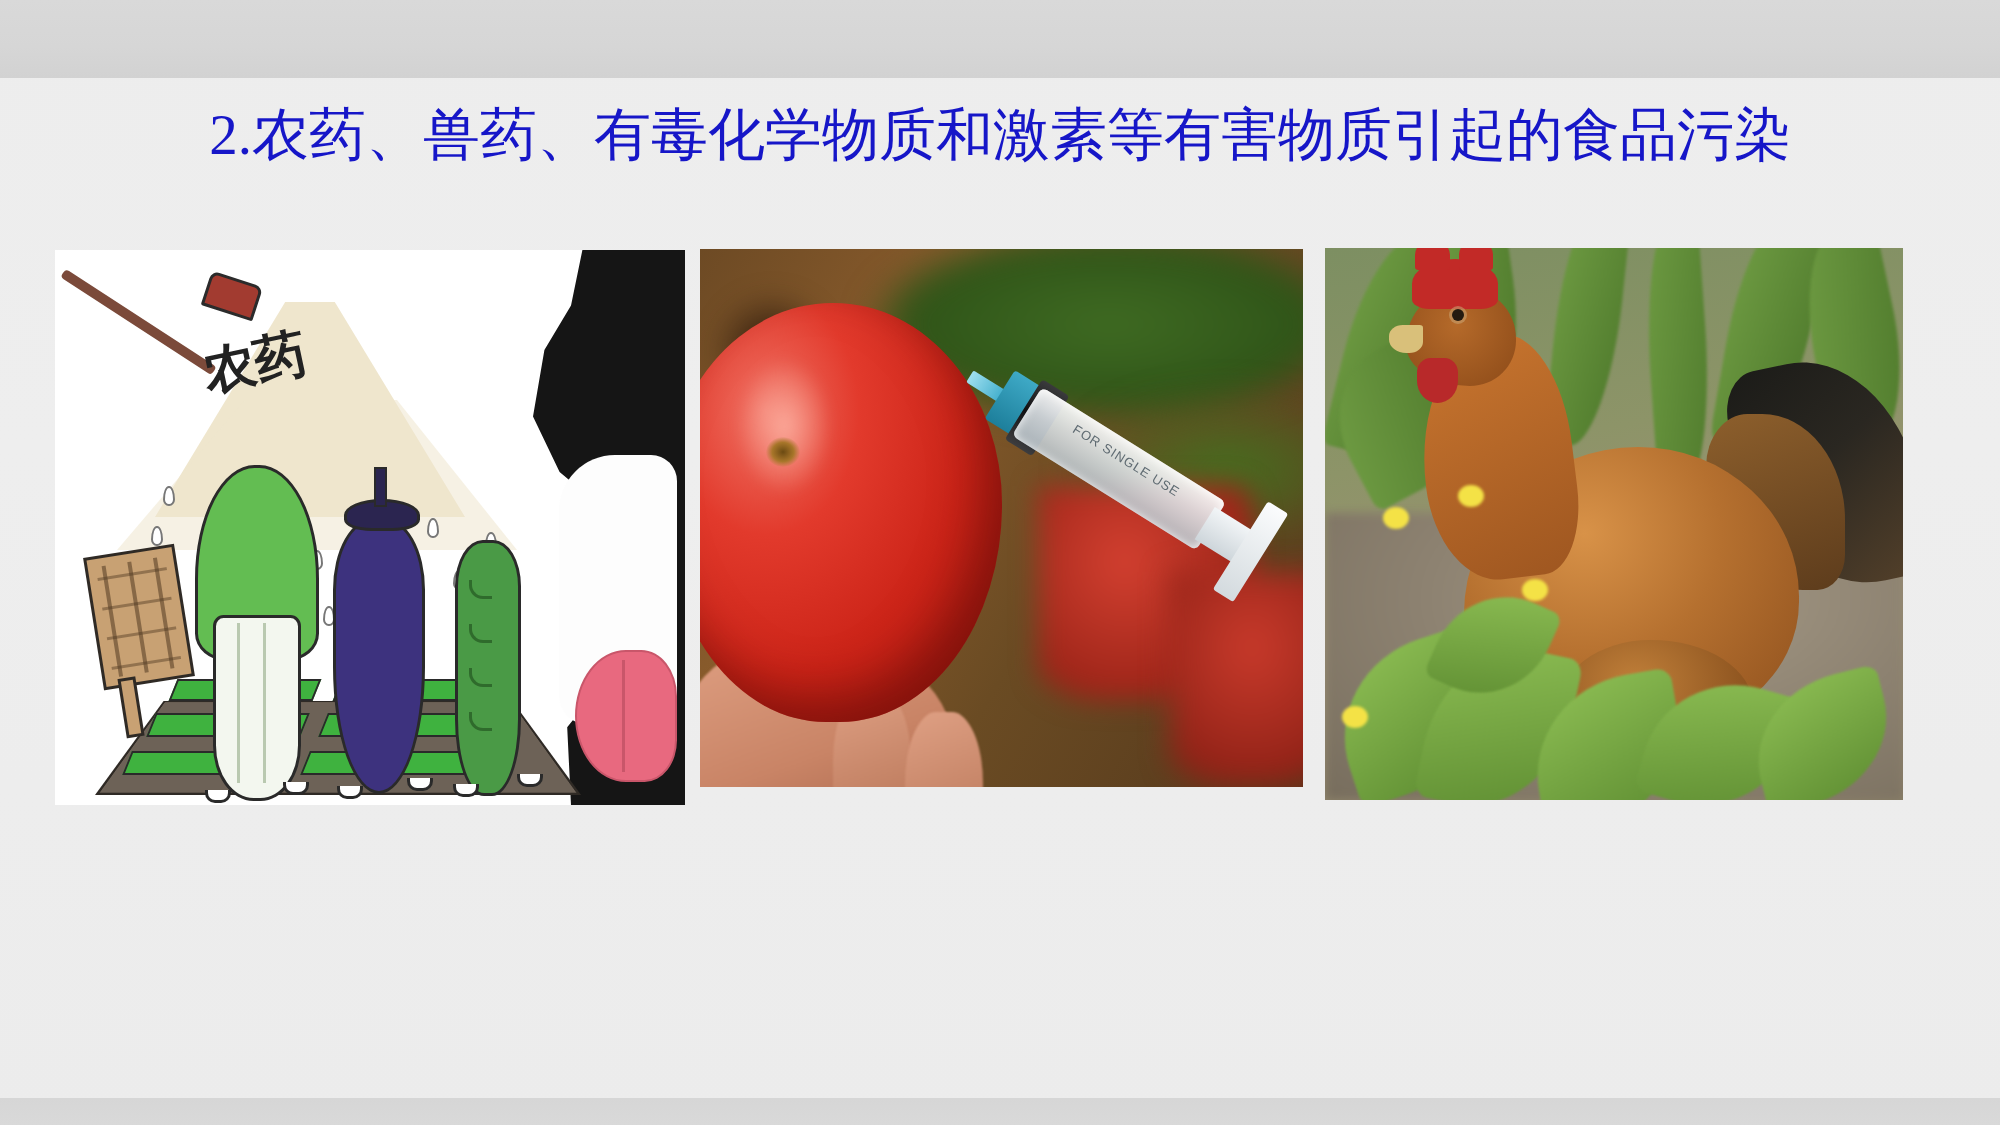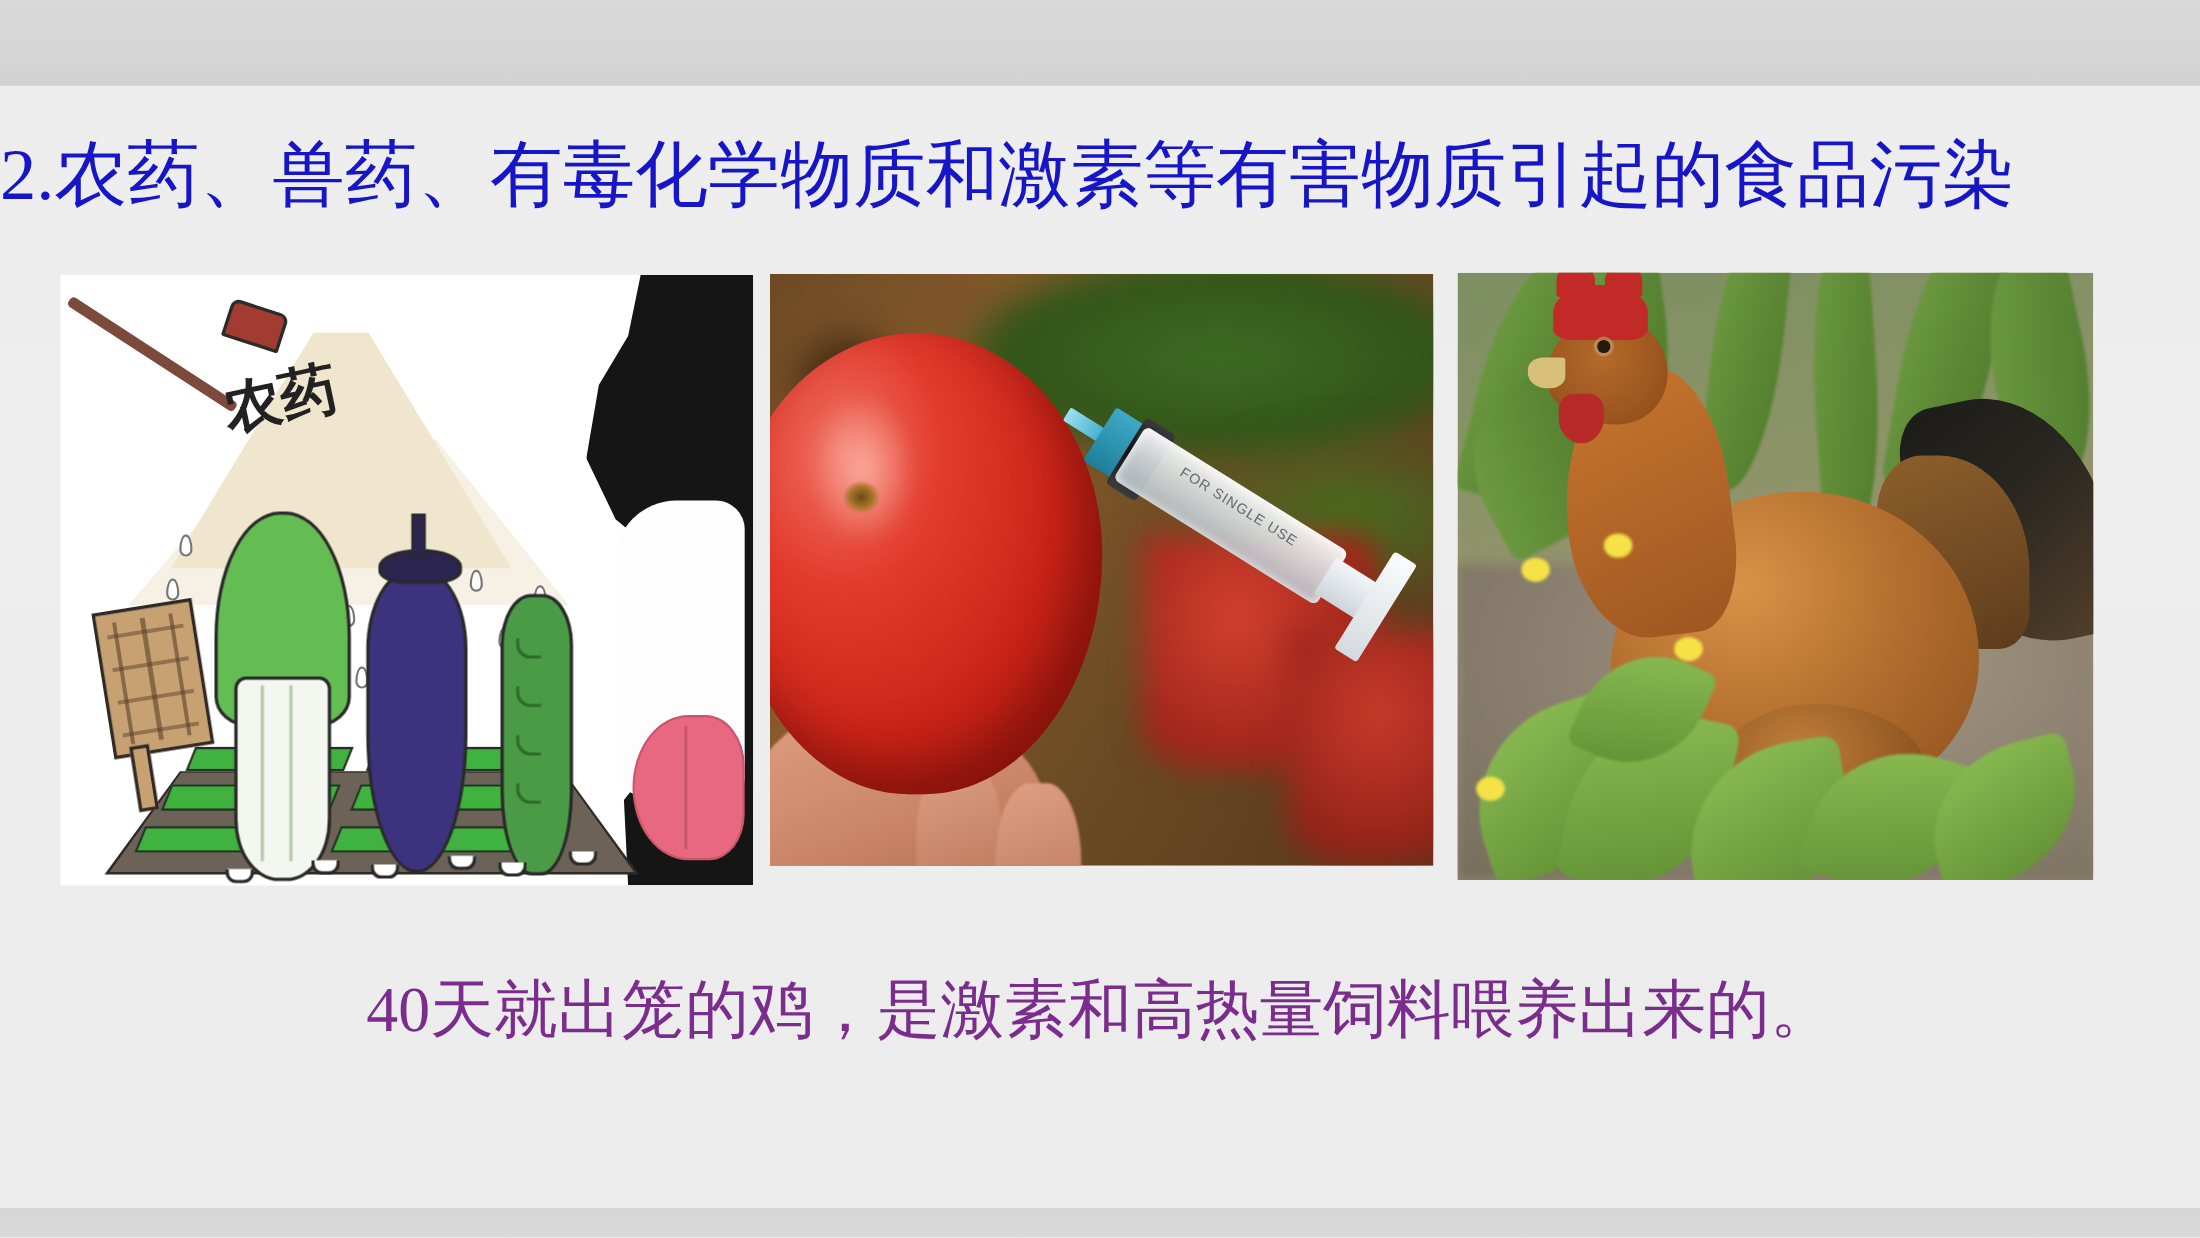--- a/index.html
+++ b/index.html
@@ -34,27 +34,27 @@
     left: 0; bottom: 0;
     width: 2000px; height: 27px;
     background: linear-gradient(180deg, #d6d6d6 0%, #d9d9d9 100%);
   }
 
   .title {
     position: absolute;
     left: 0;
     top: 96px;
     width: 2000px;
+    text-align: center;
     color: #1616c8;
-    font-size: 66px;
+    font-size: 57px;
     line-height: 78px;
     letter-spacing: 0px;
     white-space: nowrap;
     font-family: "Liberation Serif", "DejaVu Serif", serif;
-    margin-top: 25px;
   }
 
   .caption {
     position: absolute;
     left: 0;
     top: 880px;
     width: 2000px;
     text-align: center;
     color: #7b2d8e;
     font-size: 58px;
@@ -522,15 +522,14 @@
       <div class="weed" style="left:74%; bottom:0%;  width:24%; height:22%; transform:rotate(-14deg);"></div>
       <div class="weed" style="left:20%; bottom:18%; width:18%; height:20%; transform:rotate(24deg);"></div>
 
       <div class="flower" style="left:10%; top:47%;"></div>
       <div class="flower" style="left:23%; top:43%;"></div>
       <div class="flower" style="left:3%;  top:83%;"></div>
       <div class="flower" style="left:34%; top:60%;"></div>
     </div>
   </div>
 
-  <div class="caption">40天就出笼的鸡，是激素和高热量饲料喂养出来的。</div>
 
 </div>
 
 </body></html>

